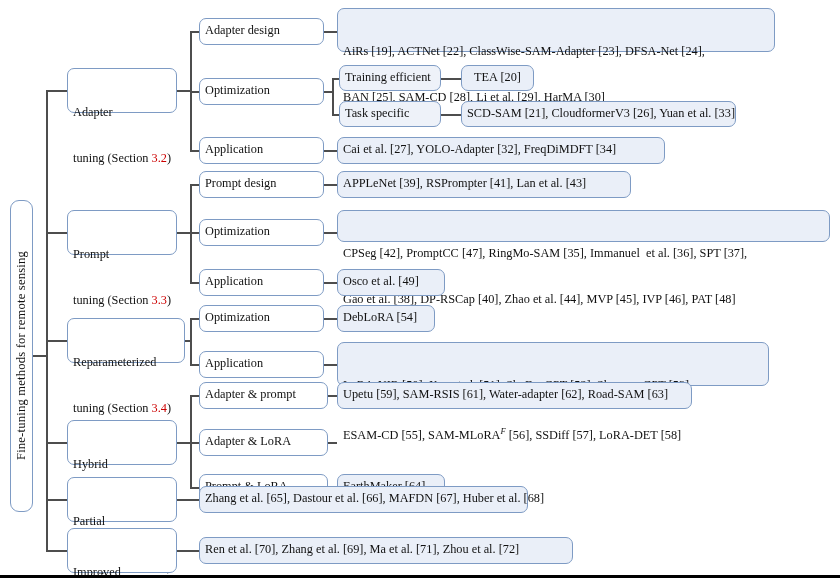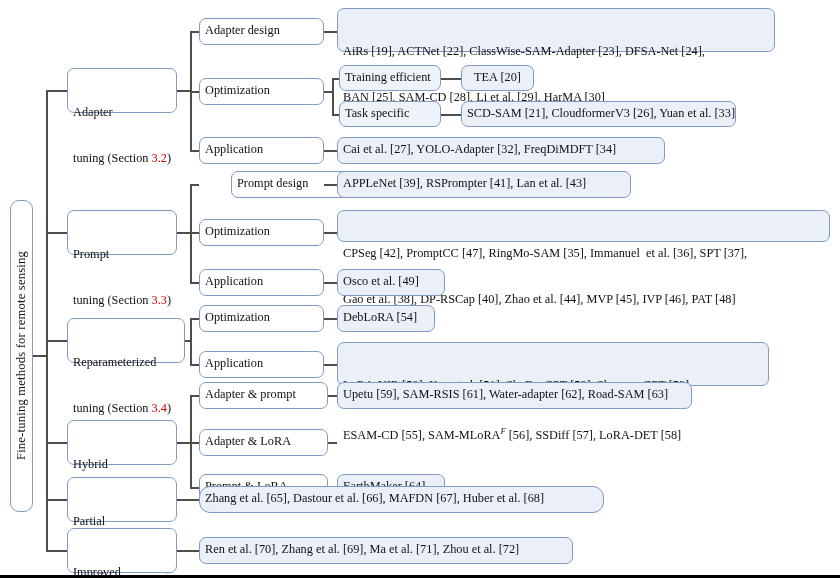--- a/index.html
+++ b/index.html
@@ -120,21 +120,21 @@
   <div class="ln h" style="left:46px;top:232px;width:21px;"></div>
   <div class="node mid" style="left:67px;top:210px;width:110px;height:45px;display:block;padding-top:6px;">
     <div>Prompt</div>
     <div><span>tuning (Section </span><span class="sec">3.3</span><span>)</span></div>
   </div>
 
   <div class="ln h" style="left:177px;top:232px;width:14px;"></div>
   <div class="ln v" style="left:190px;top:184px;height:99px;"></div>
 
   <div class="ln h" style="left:190px;top:184px;width:9px;"></div>
-  <div class="node mid" style="left:199px;top:171px;width:125px;height:27px;margin-left:32px;">
+  <div class="node mid" style="left:199px;top:171px;width:125px;height:27px;">
     <span>Prompt design</span>
   </div>
   <div class="ln h" style="left:324px;top:184px;width:13px;"></div>
   <div class="node leaf" style="left:337px;top:171px;width:294px;height:27px;">
     <span>APPLeNet [39], RSPrompter [41], Lan et al. [43]</span>
   </div>
 
   <div class="ln h" style="left:190px;top:232px;width:9px;"></div>
   <div class="node mid" style="left:199px;top:219px;width:125px;height:27px;">
     <span>Optimization</span>
@@ -214,21 +214,21 @@
   <div class="node leaf" style="left:337px;top:474px;width:108px;height:27px;">
     <span>EarthMaker [64]</span>
   </div>
 
   <div class="ln h" style="left:46px;top:499px;width:21px;"></div>
   <div class="node mid" style="left:67px;top:477px;width:110px;height:45px;display:block;padding-top:6px;">
     <div>Partial</div>
     <div><span>tuning (Section </span><span class="sec">3.6</span><span>)</span></div>
   </div>
   <div class="ln h" style="left:177px;top:499px;width:22px;"></div>
-  <div class="node leaf" style="left:199px;top:486px;width:405px;height:27px;border-radius:11px;">
+  <div class="node leaf" style="left:199px;top:486px;width:329px;height:27px;">
     <span>Zhang et al. [65], Dastour et al. [66], MAFDN [67], Huber et al. [68]</span>
   </div>
 
   <div class="ln h" style="left:46px;top:550px;width:21px;"></div>
   <div class="node mid" style="left:67px;top:528px;width:110px;height:45px;display:block;padding-top:6px;">
     <div>Improved</div>
     
   </div>
   <div class="ln h" style="left:177px;top:550px;width:22px;"></div>
   <div class="node leaf" style="left:199px;top:537px;width:374px;height:27px;">

